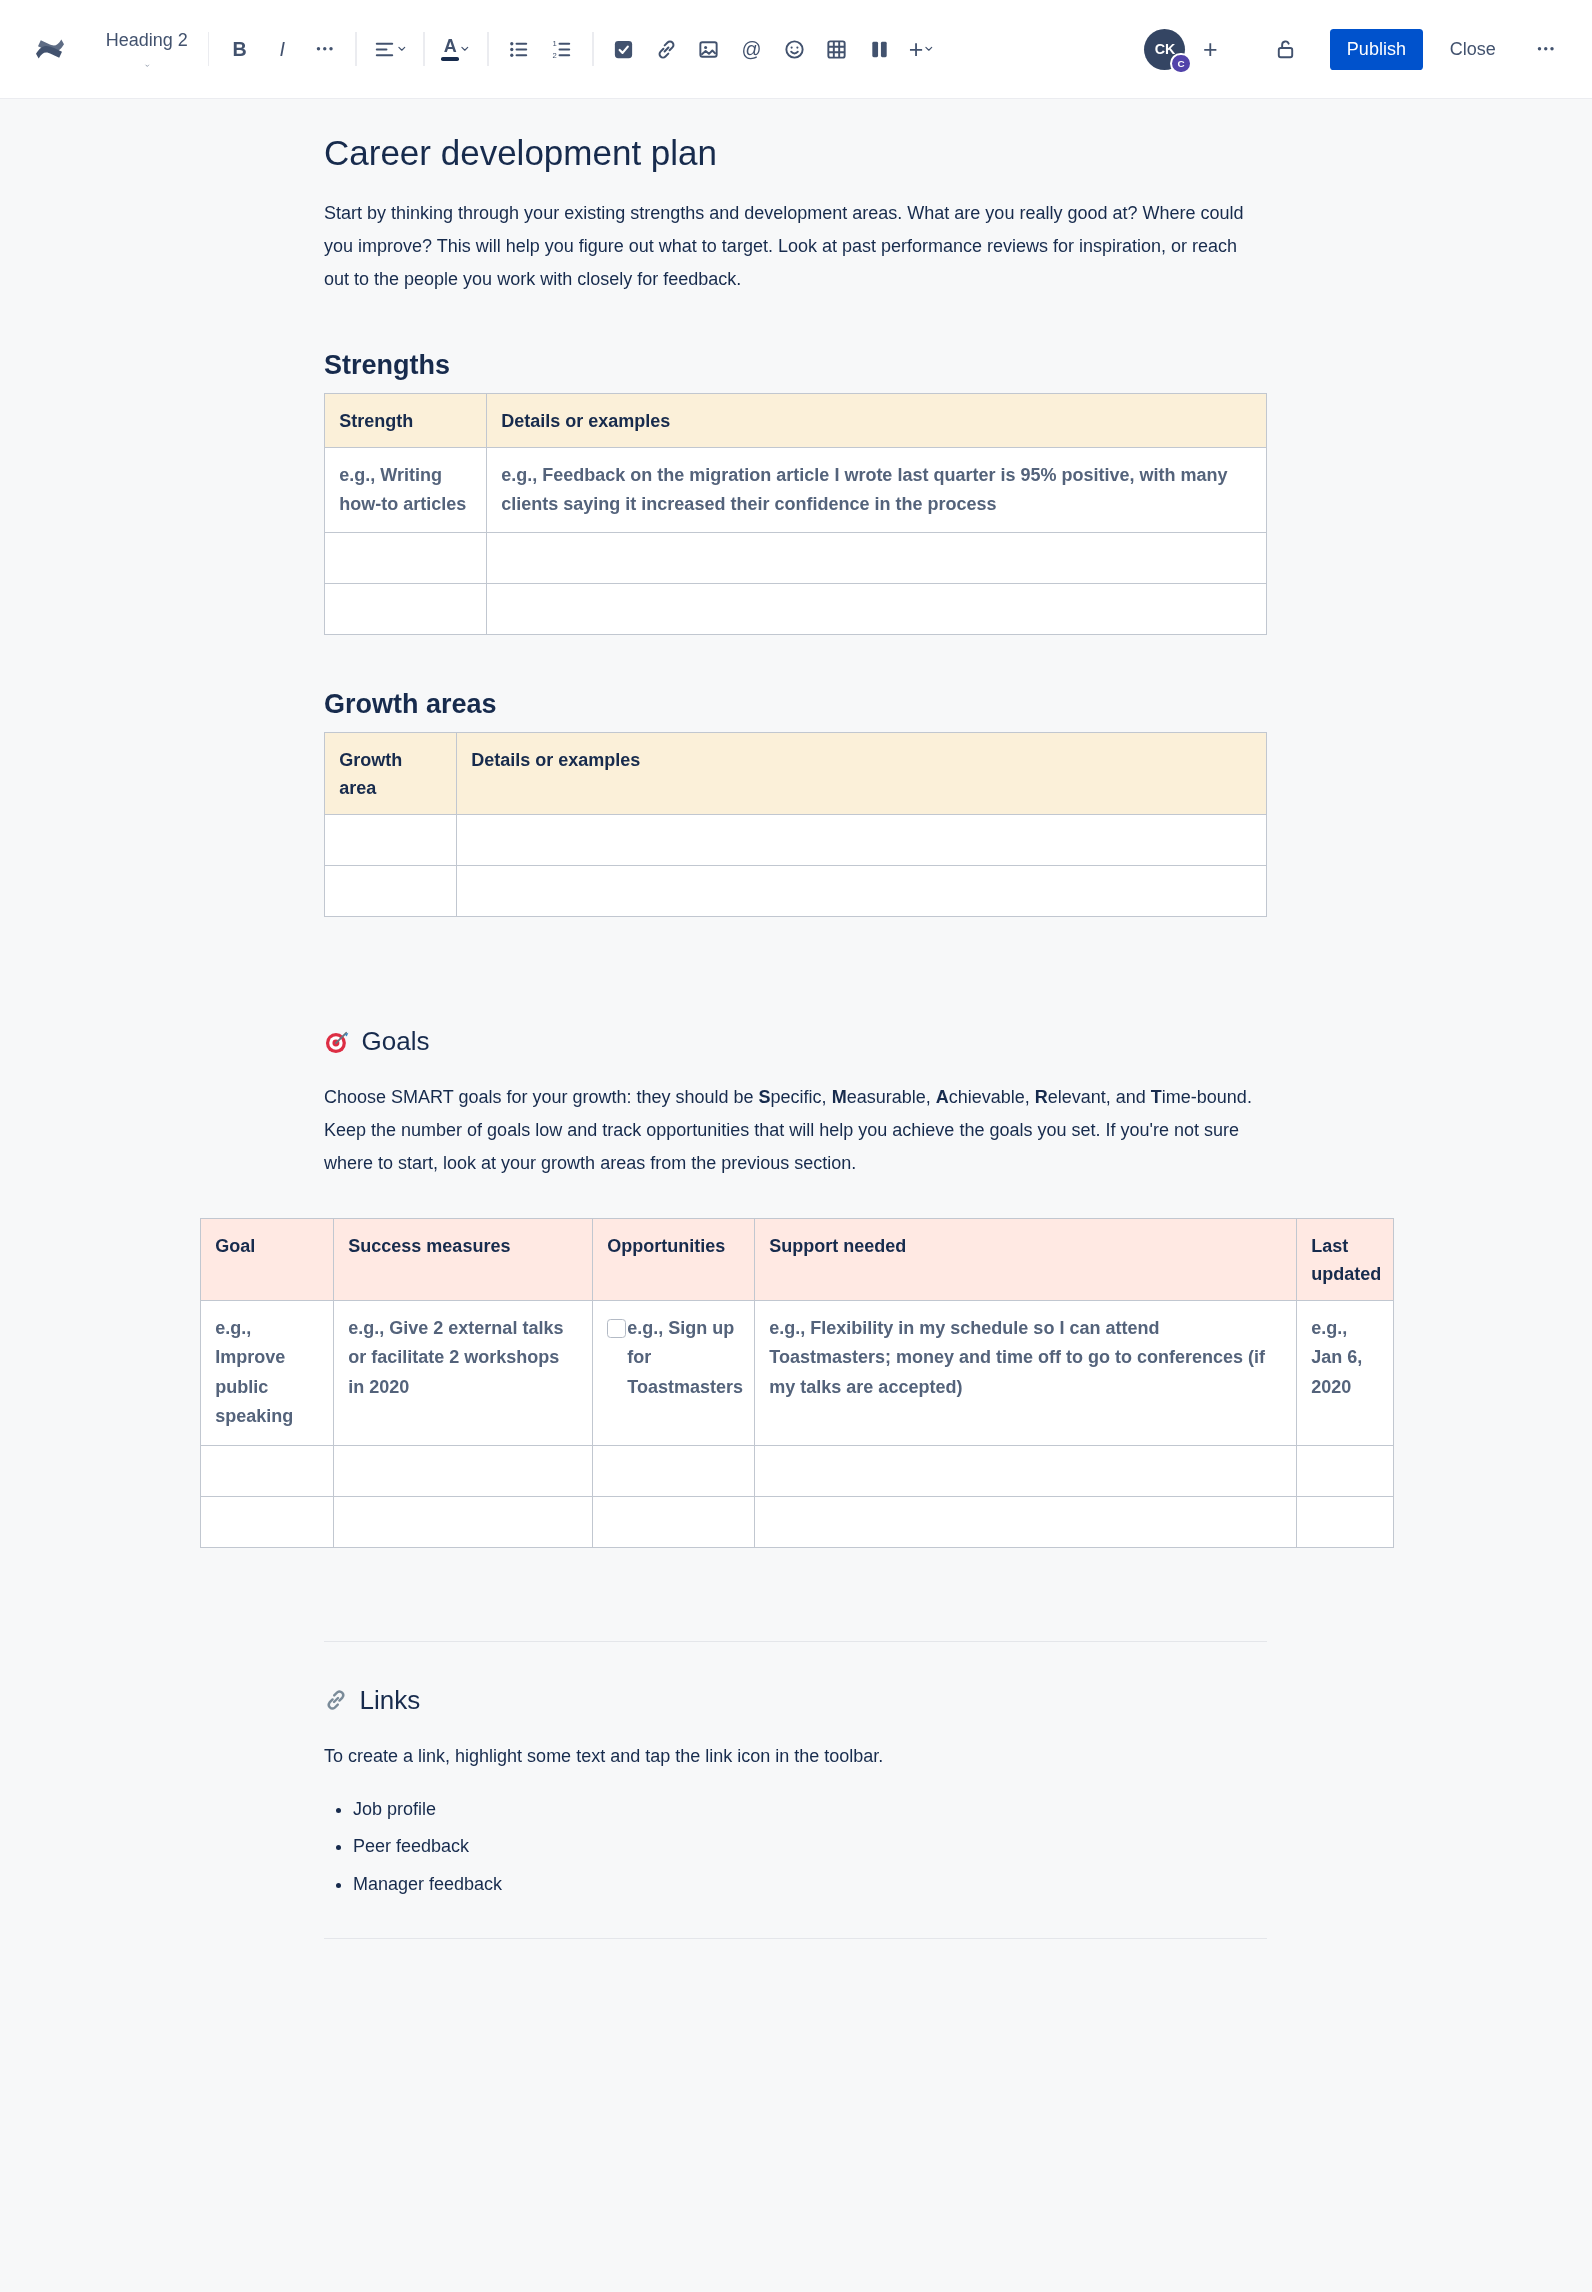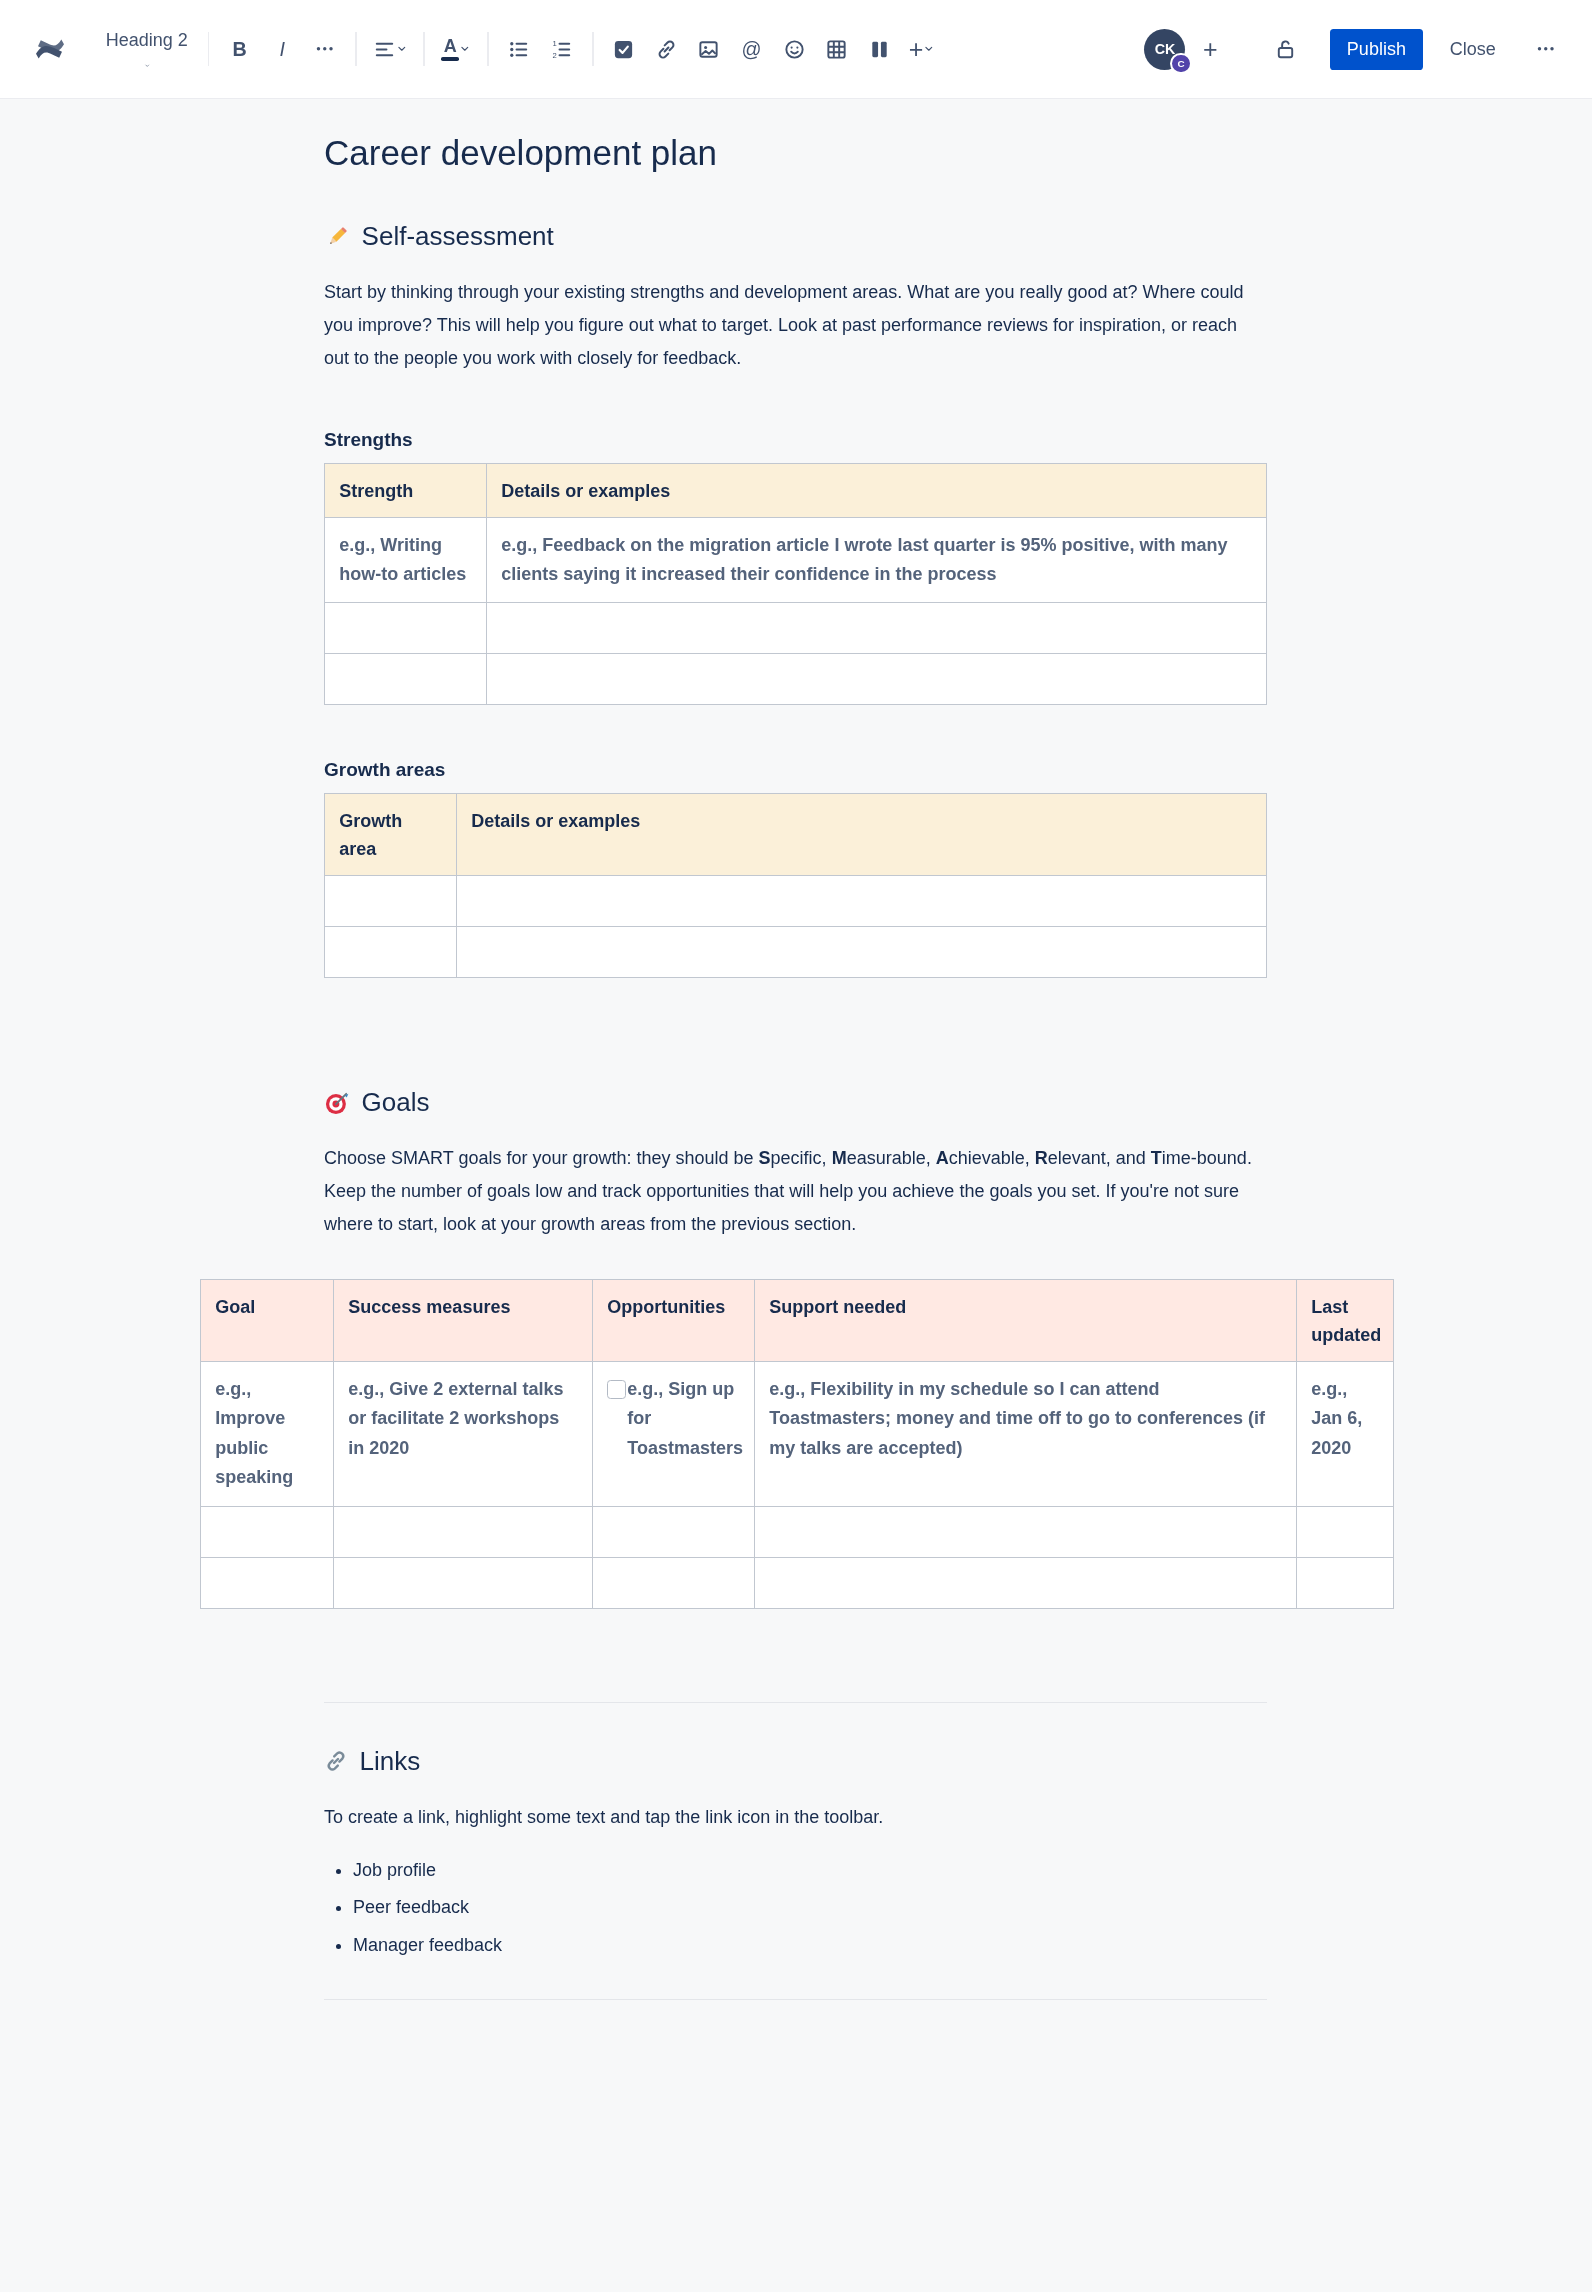--- a/index.html
+++ b/index.html
@@ -61,21 +61,21 @@
   }
   .close-btn { background:none; border:none; font-size:18px; color:#42526E; font-family:inherit; cursor:pointer; padding:0 7.2px; }
   .overflow-btn { margin-left:23px; }
 
   
   .content { width:943px; margin-left:324px; padding-top:16px; padding-bottom:161px; }
   h1.title { font-size:35px; font-weight:500; color:#172B4D; margin:18px 0 0; }
   h2.section { font-size:26px; font-weight:500; color:#172B4D; margin:48px 0 0; display:flex; align-items:center; gap:11.6px; }
   h2.goals-h { margin-top:109px; }
   h2.links-h { margin-top:43px; }
-  h3.sub { font-size:19px; font-weight:600; color:#172B4D; margin:54px 0 0; }
+  h3.sub { font-size:27px; font-weight:600; color:#172B4D; margin:54px 0 0; }
   p.body { font-size:18px; line-height:33px; color:#172B4D; margin:24px 0 0; }
   .emoji { display:inline-flex; align-items:center; }
 
   table.tbl { border-collapse:collapse; table-layout:fixed; width:943px; margin-top:12px; background:#fff; }
   .tbl th, .tbl td { border:1.3px solid #C1C7D0;font-weight:bold; }
   .tbl th {
     background:#FBF0D9; font-size:18px; font-weight:700; color:#172B4D;
     text-align:left; padding:12.5px 14.3px; vertical-align:top; line-height:28px;
   }
   .tbl td { font-size:18px; line-height:29.6px; color:#54637B; padding:12.5px 14.3px; vertical-align:top; }
@@ -253,33 +253,20 @@
         </svg>
     </button>
   </div>
 </header>
 
 <main class="page">
   <div class="content">
 
     <h1 class="title">Career development plan</h1>
 
-    <h2 class="section">
-      <span class="emoji">
-        <svg width="26" height="26" viewBox="0 0 24 24">
-          <g transform="rotate(45 12 12)">
-            <rect x="9.3" y="1.5" width="5.4" height="3" rx="1" fill="#E8806F"></rect>
-            <rect x="9.3" y="4.2" width="5.4" height="11.3" fill="#F6B73C"></rect>
-            <path d="M9.3 15.5h5.4L12 21z" fill="#F3D0A6"></path>
-            <path d="M11.2 19.3L12 21l.8-1.7z" fill="#5B4B41"></path>
-          </g>
-        </svg>
-      </span>
-      <span>Self-assessment</span>
-    </h2>
 
     <p class="body">Start by thinking through your existing strengths and development areas. What are you really good at? Where could you improve? This will help you figure out what to target. Look at past performance reviews for inspiration, or reach out to the people you work with closely for feedback.</p>
 
     <h3 class="sub">Strengths</h3>
 
     <table class="tbl">
       <colgroup>
           <col style="width:162px">
           <col>
         </colgroup>

